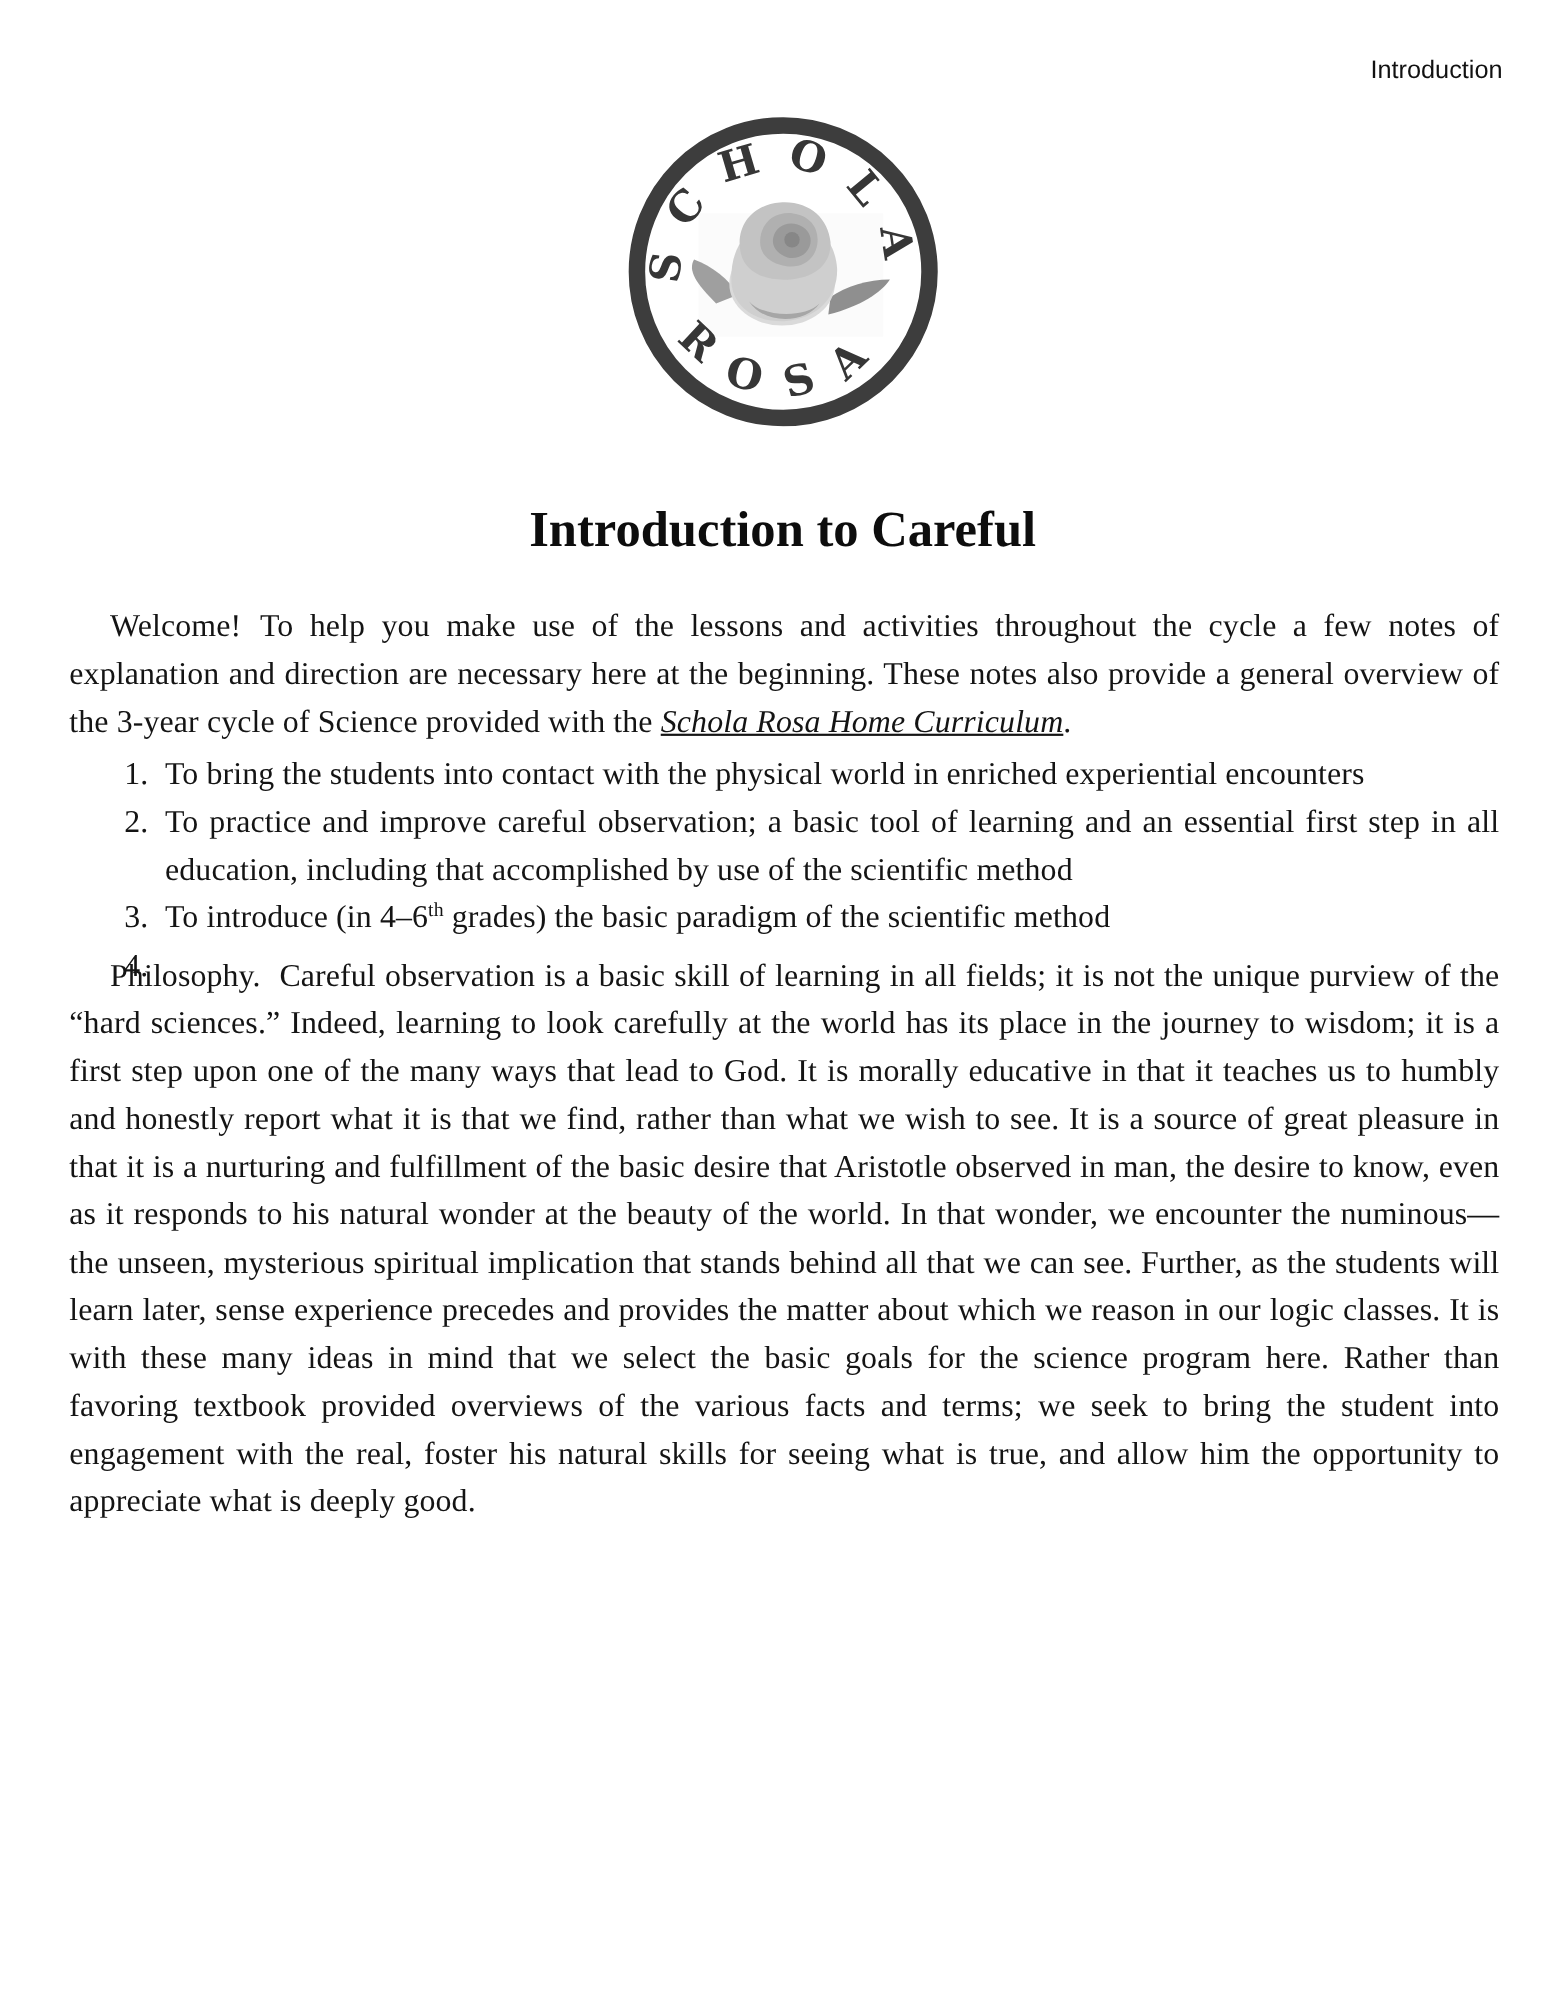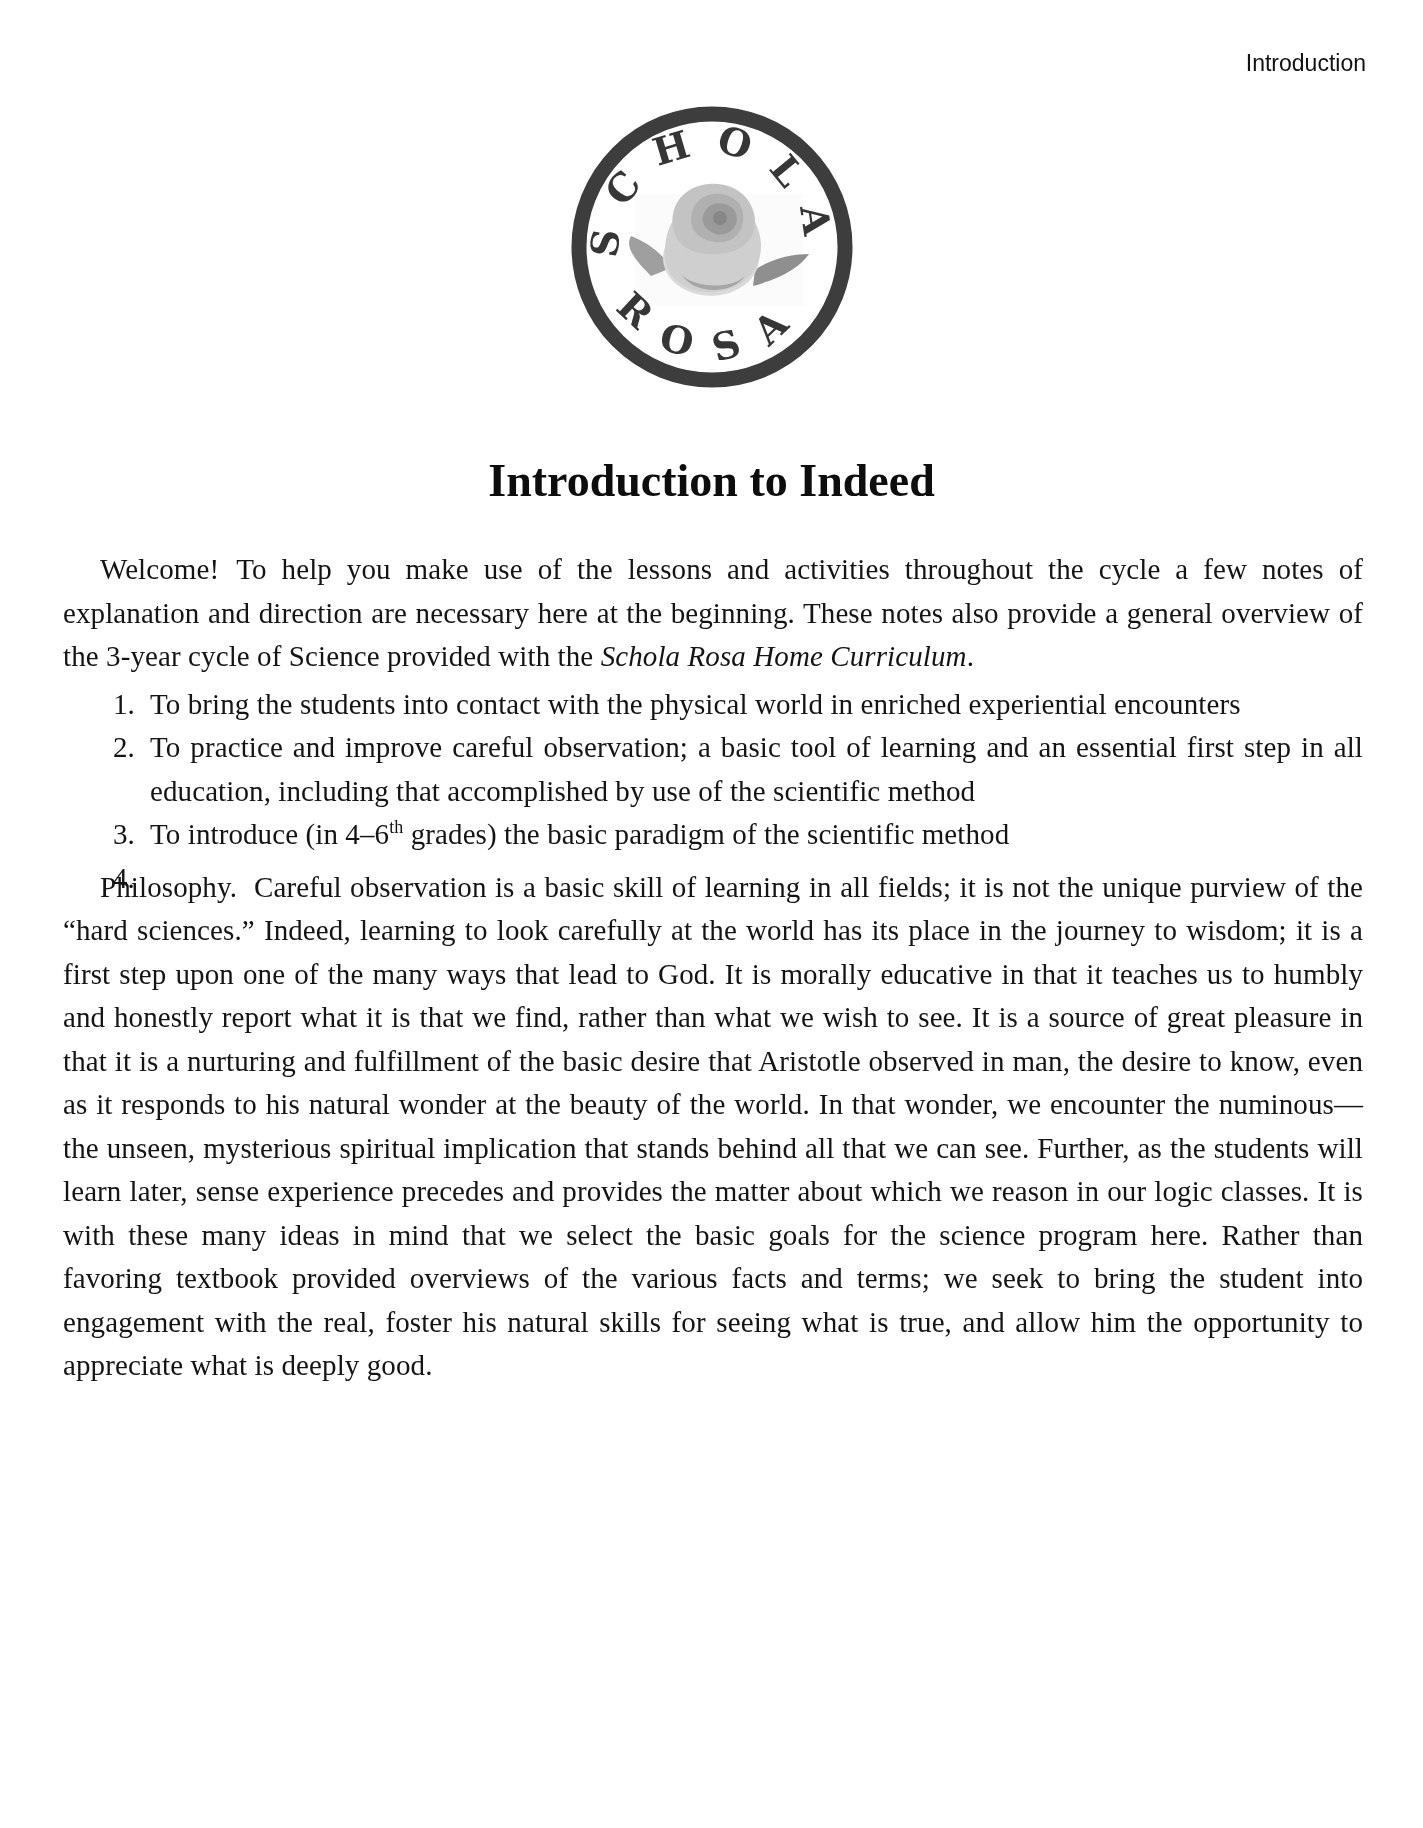--- a/index.html
+++ b/index.html
@@ -47,21 +47,21 @@
     width: 1300px;
     font-size: 29px;
     line-height: 43.5px;
     text-align: justify;
     letter-spacing: 0.1px;
   }
   .para { margin: 0; text-indent: 37px; }
   .para.goals { margin-top: 71px; }
   .para.philosophy { margin-top: 9px; }
   .lead { margin-right: 17px; }
-  .italic { font-style: italic; }
+  .italic { font-style: italic; text-decoration: underline; }
   .goal-list { margin: 4px 0 0 0; padding: 0; list-style: none; }
   .goal-item { position: relative; padding-left: 87px; text-align: justify; }
   .goal-num { position: absolute; left: 50px; top: 0; }
   sup.ordinal { font-size: 0.62em; line-height: 0; vertical-align: super; }
 </style>
 </head>
 <body>
 
 <div class="page">
 
@@ -90,21 +90,21 @@
       </defs>
       <text font-family="'DejaVu Serif', serif" font-weight="bold" font-size="38" fill="#363636" letter-spacing="22">
         <textPath href="#arcTop" startOffset="50%" text-anchor="middle">SCHOLA</textPath>
       </text>
       <text font-family="'DejaVu Serif', serif" font-weight="bold" font-size="38" fill="#363636" letter-spacing="26">
         <textPath href="#arcBottom" startOffset="50%" text-anchor="middle">ROSA</textPath>
       </text>
     </svg>
   </div>
 
-  <h1 class="doc-title">Introduction to Indeed</h1>
+  <h1 class="doc-title">Introduction to Careful</h1>
 
   <div class="content">
 
     <p class="para welcome"><span class="lead">Welcome!</span><span>To help you make use of the lessons and activities throughout the cycle a few notes of explanation and direction are necessary here at the beginning. These notes also provide a general overview of the 3-year cycle of Science provided with the </span><span class="italic">Schola Rosa Home Curriculum</span><span>.</span></p>
 
 
     <div class="goal-list">
 
       <div class="goal-item">
         <span class="goal-num">1.</span>

